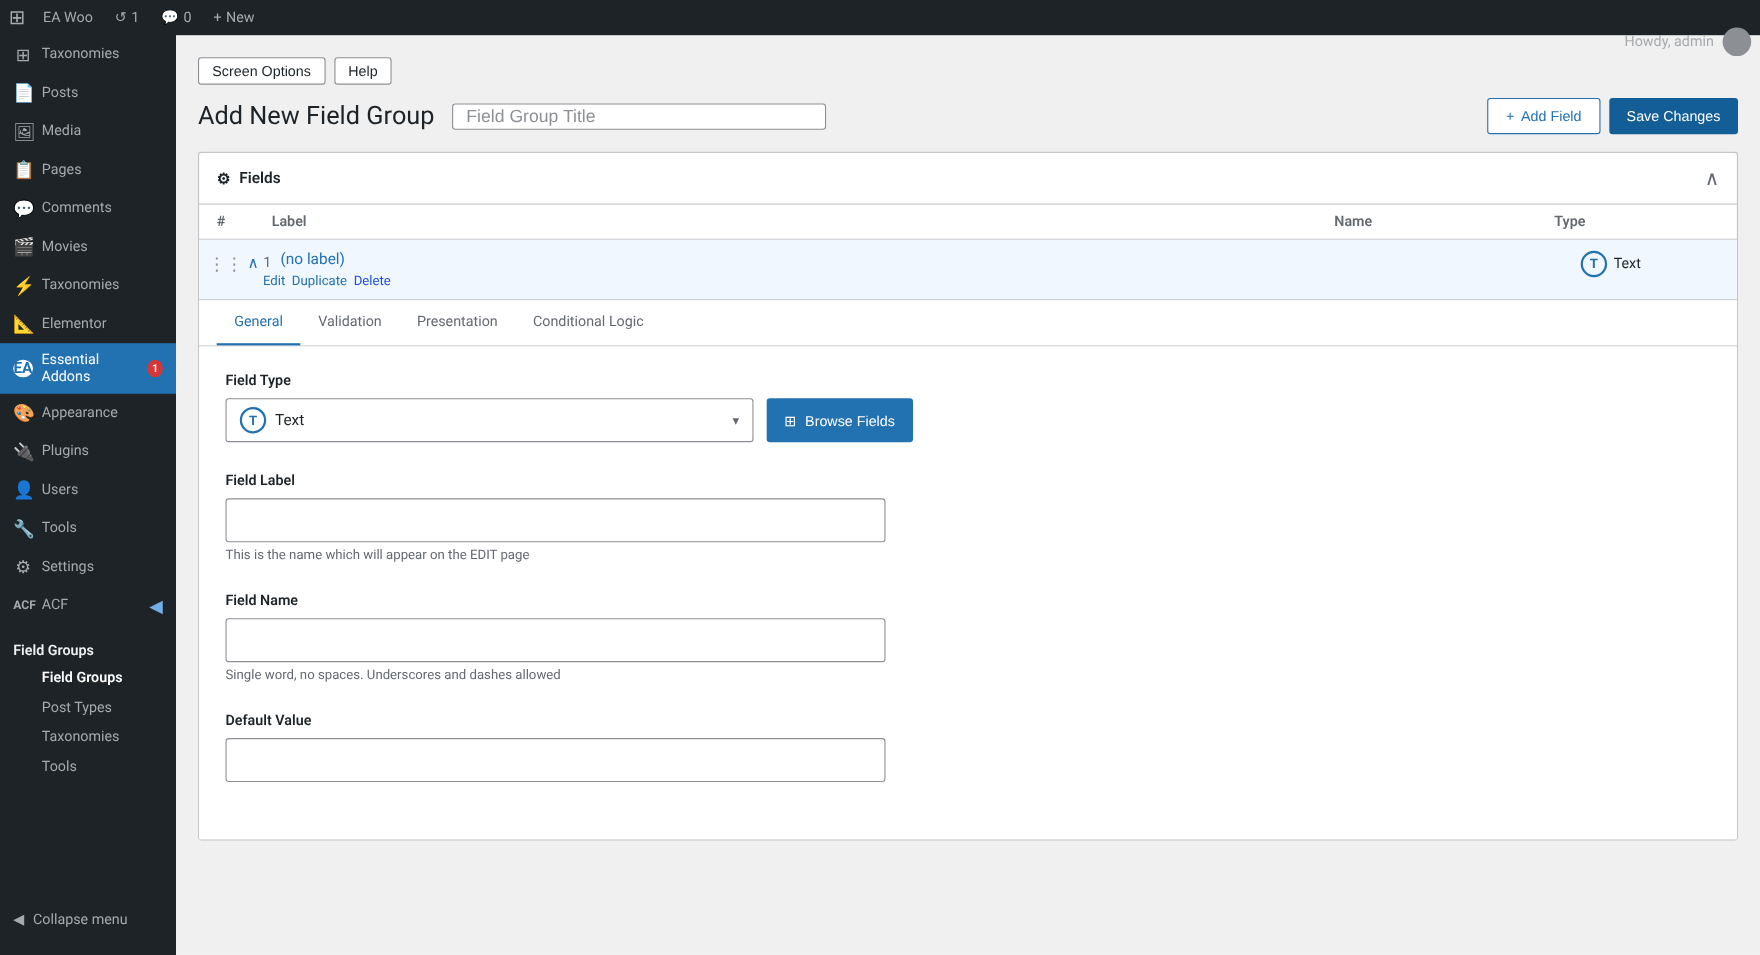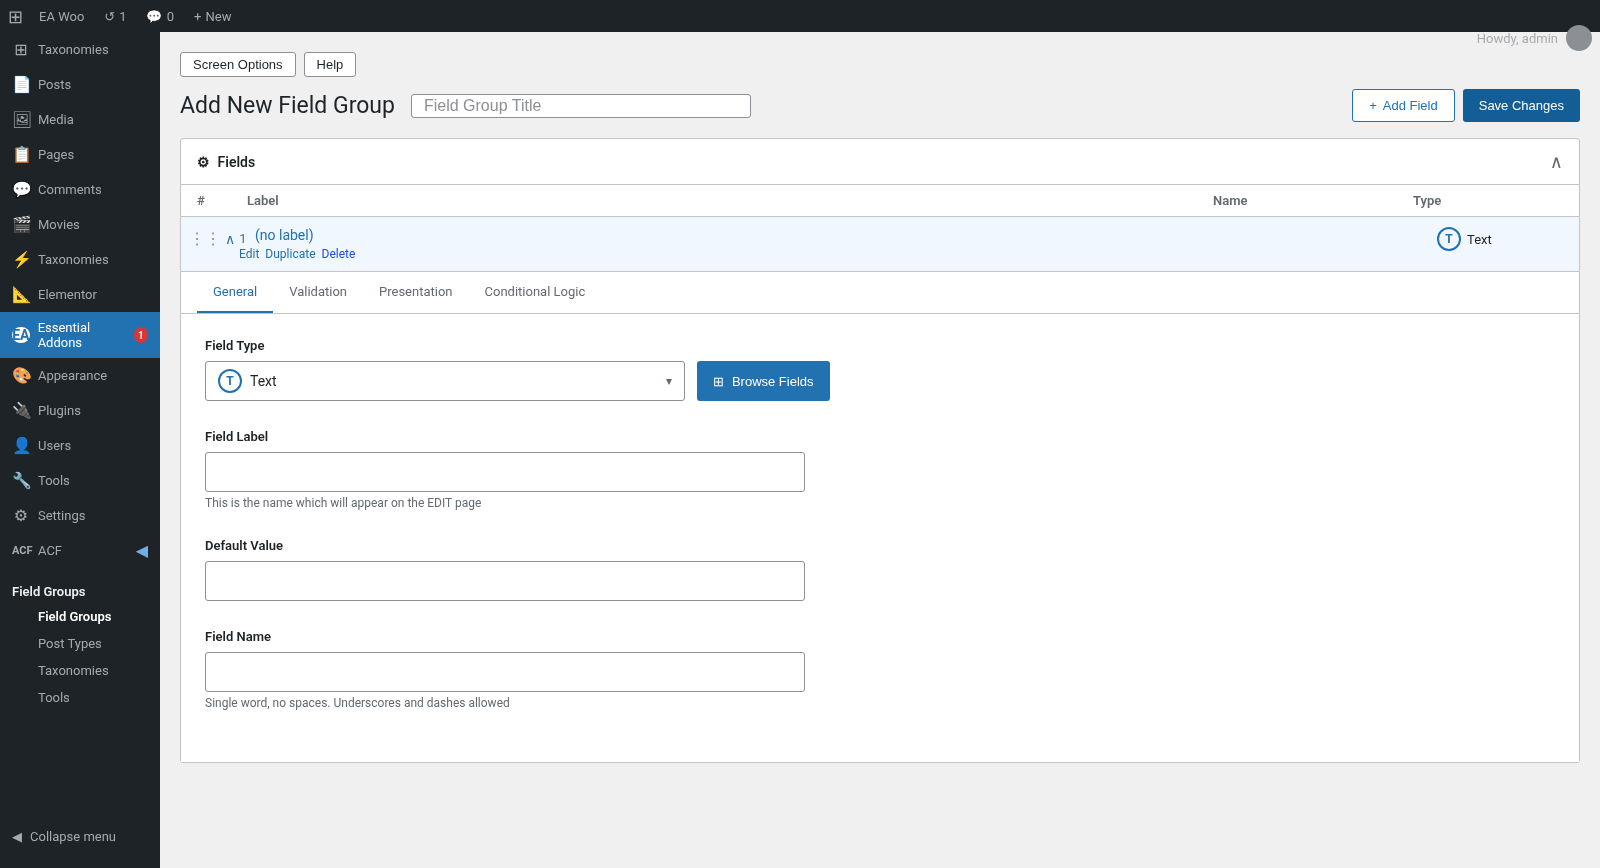--- a/index.html
+++ b/index.html
@@ -378,26 +378,26 @@
             </div>
           </div>
 
           <div class="form-section">
             <div class="form-label">Field Label</div>
             <input type="text" class="text-input" style="">
             <div class="help-text">This is the name which will appear on the EDIT page</div>
           </div>
 
           <div class="form-section">
-            <div class="form-label">Default Value</div>
-            <input type="text" class="text-input" style="">
-          </div>
-
-          <div class="form-section">
             <div class="form-label">Field Name</div>
             <input type="text" class="text-input" style="">
             <div class="help-text">Single word, no spaces. Underscores and dashes allowed</div>
           </div>
+
+          <div class="form-section">
+            <div class="form-label">Default Value</div>
+            <input type="text" class="text-input" style="">
+          </div>
         </div>
       </div>
     </div>
   </div>
 </div>
 
 </body></html>

